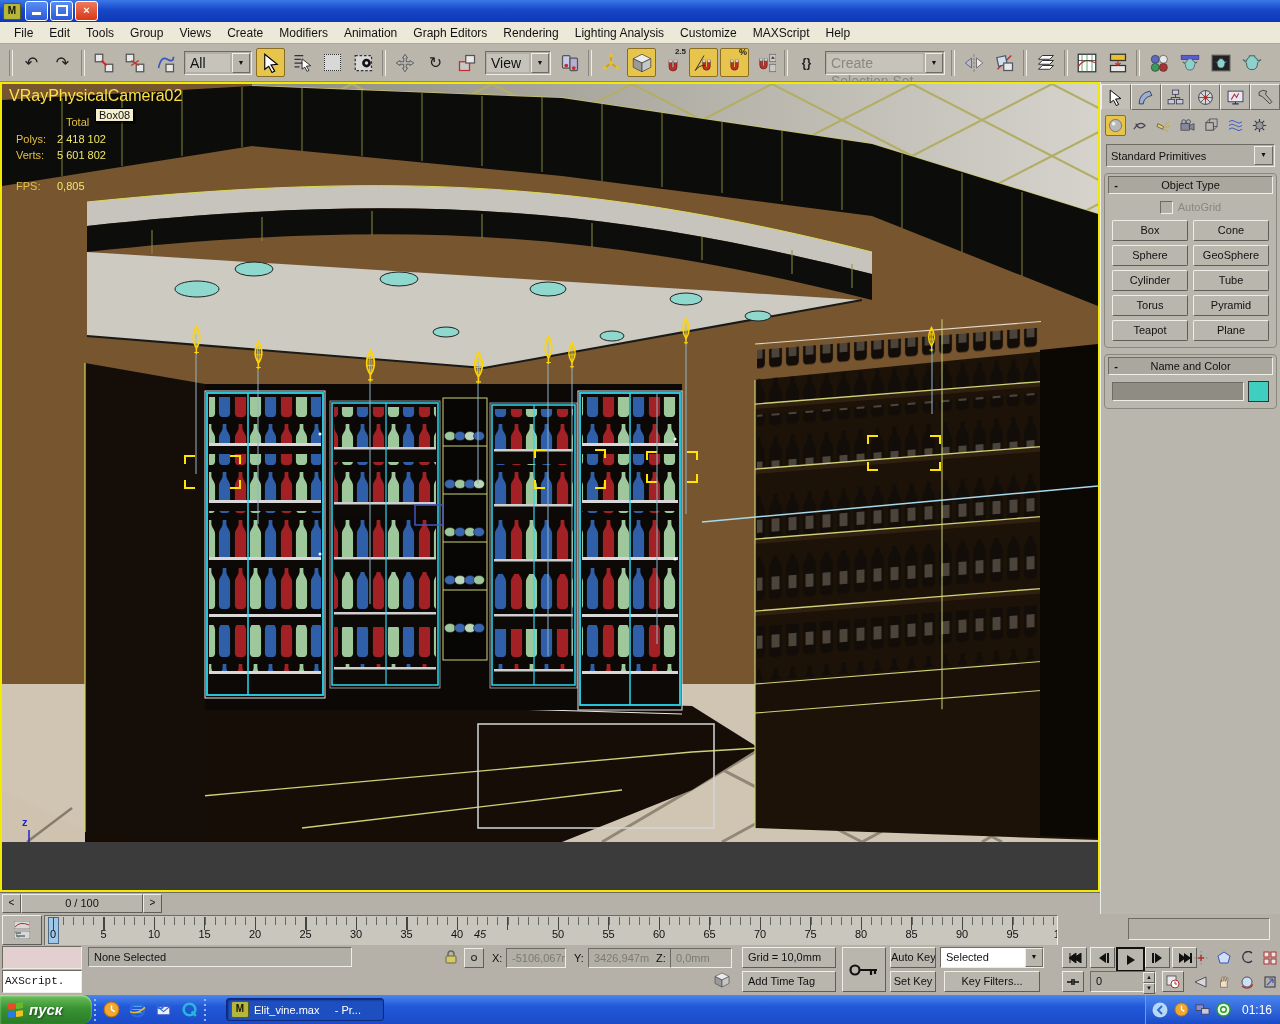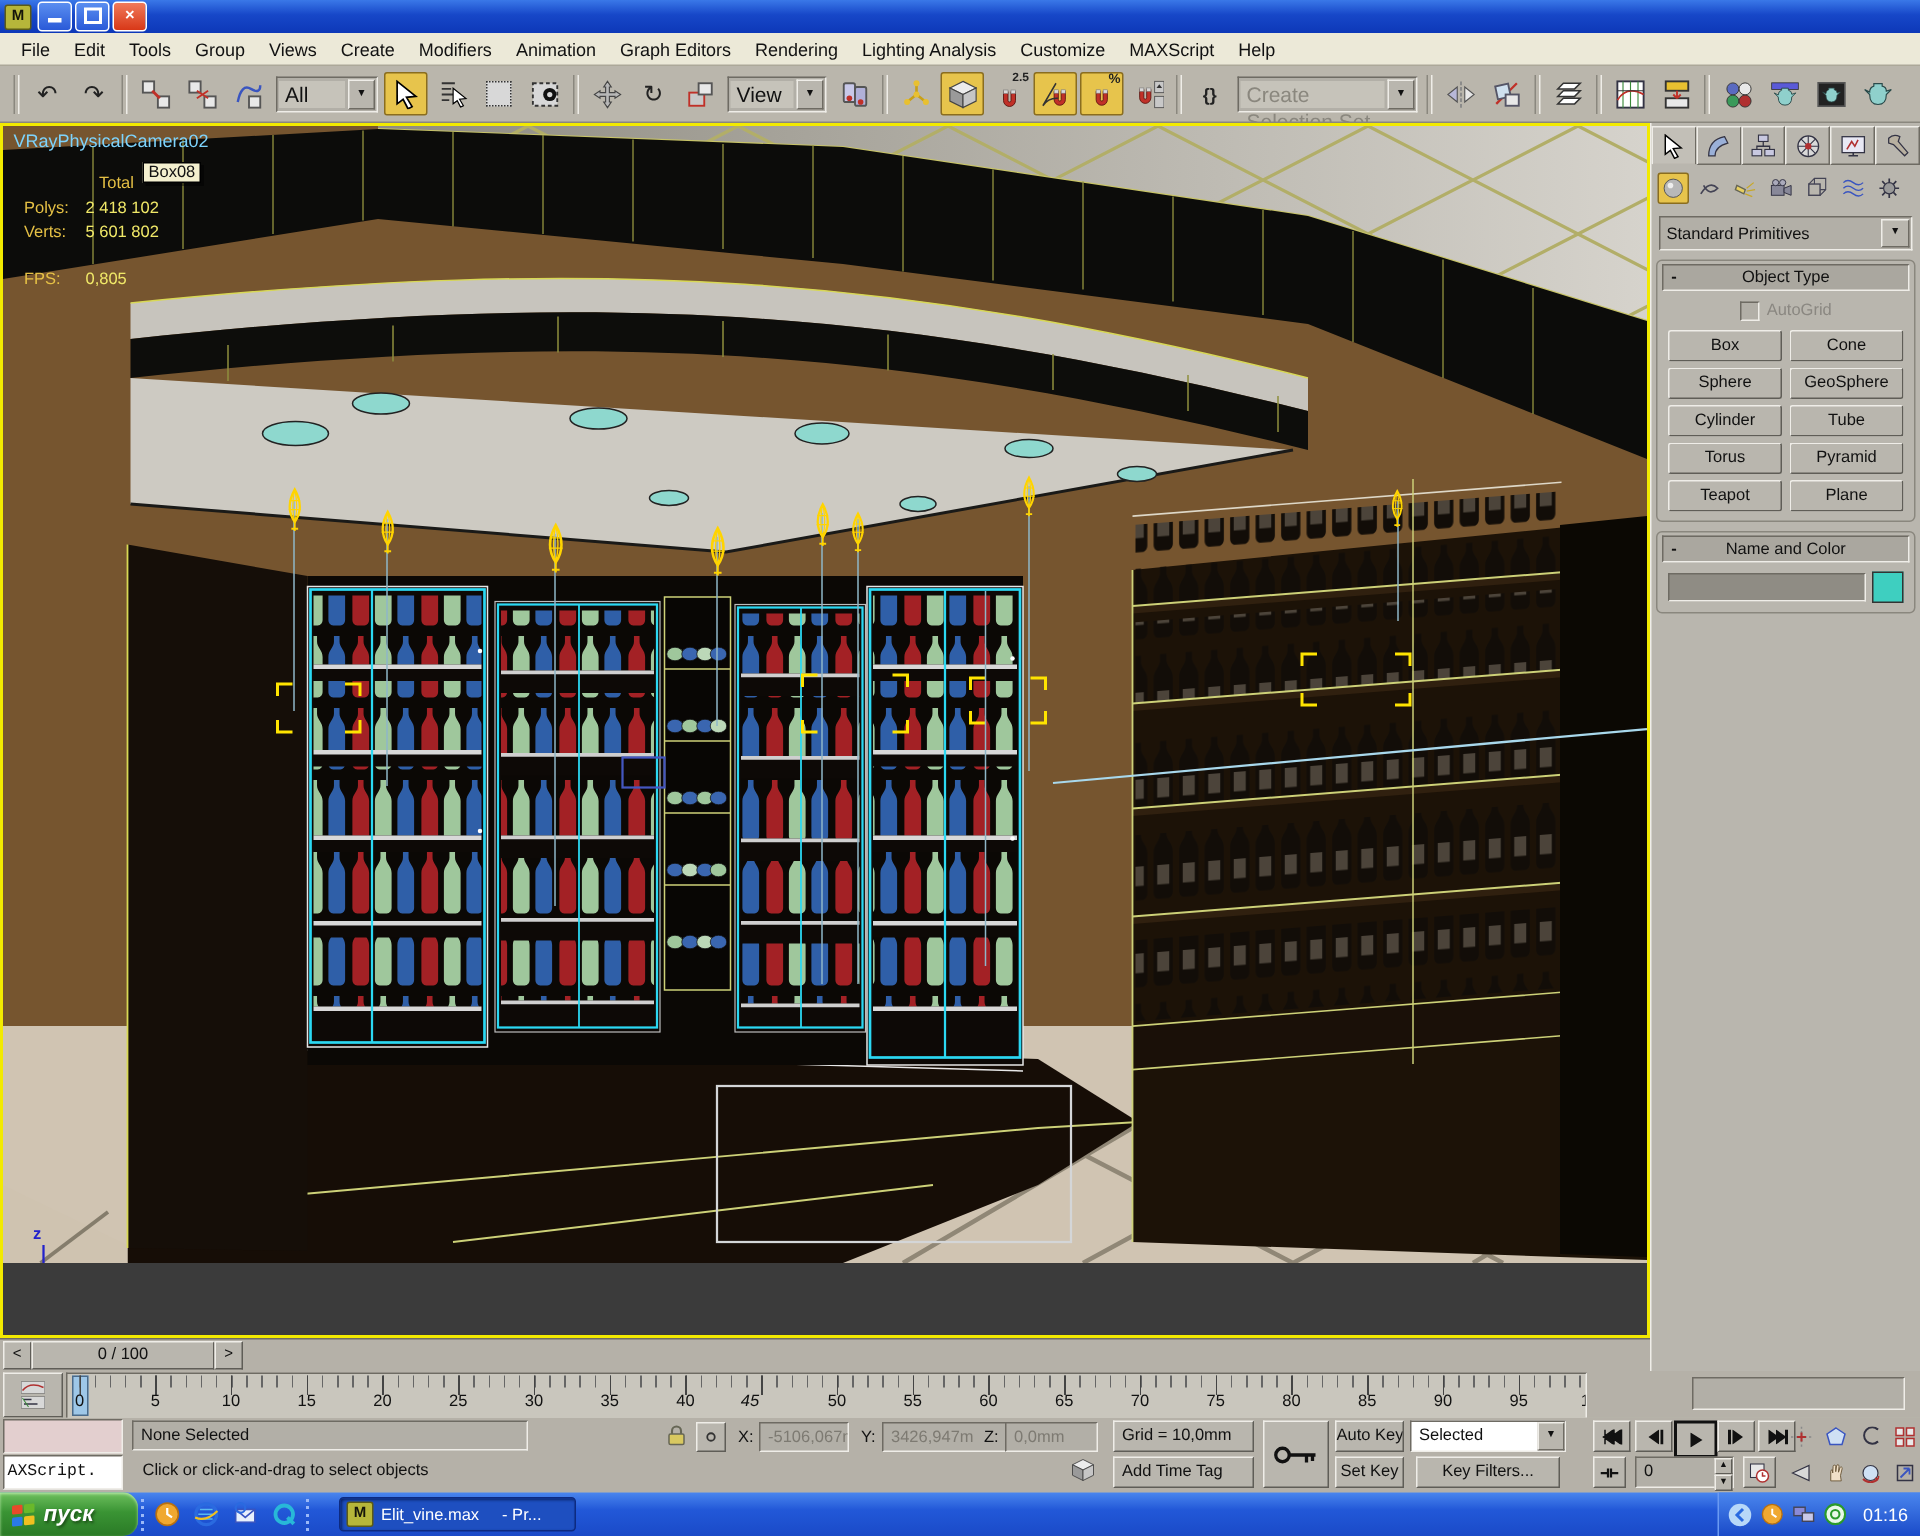--- a/index.html
+++ b/index.html
@@ -35,21 +35,21 @@
   .tdrop{height:22px;background:#b2afa7;border:1px solid;border-color:#6e6b63 #efede8 #efede8 #6e6b63;
     display:inline-flex;align-items:center;flex:none;margin:0 3px;}
   .tdrop .val{padding:0 4px;font-size:14px;background:#c6c3ba;height:18px;line-height:18px;margin:1px;}
   .tdrop .dar{width:16px;height:18px;background:#b9b6ae;border:1px solid;margin:1px;
     border-color:#efede8 #6e6b63 #6e6b63 #efede8;font-size:7px;text-align:center;line-height:17px;}
   .dim{color:#8a877e;}
   svg.i{width:20px;height:20px;}
   
   #viewport{top:82px;left:0;width:1100px;height:810px;border:2px solid #f2ea00;box-sizing:border-box;
     background:#76552f;}
-  #vplabel{left:7px;top:3px;color:#7dd3fc;font-size:12px;}
+  #vplabel{left:7px;top:3px;color:#fde047;font-size:16px;}
   #tooltip{left:93px;top:24px;background:#f4f0cf;border:1px solid #000;padding:0 3px;font-size:11px;
     box-shadow:2px 2px 0 rgba(0,0,0,.45);}
   .stat{position:absolute;font-size:11px;}
   .slab{color:#e5c045;} .sval{color:#f0e868;}
   
   #cpanel{top:82px;left:1100px;width:180px;height:832px;background:#b9b6ae;box-sizing:border-box;
     border-left:1px solid #efede8;}
   .ctabs{display:flex;height:26px;margin-top:2px;}
   .ctab{flex:1;border:1px solid;border-color:#efede8 #6e6b63 #6e6b63 #efede8;display:flex;
     align-items:center;justify-content:center;background:#b9b6ae;}
@@ -789,42 +789,41 @@
       <div class="major"></div>
   <span class="tick" style="left: 8px;">0</span>
       <span class="tick" style="left: 58.5px;">5</span>
       <span class="tick" style="left: 109px;">10</span>
       <span class="tick" style="left: 159.5px;">15</span>
       <span class="tick" style="left: 210px;">20</span>
       <span class="tick" style="left: 260.5px;">25</span>
       <span class="tick" style="left: 311px;">30</span>
       <span class="tick" style="left: 361.5px;">35</span>
       <span class="tick" style="left: 412px;">40</span>
-      <span class="tick" style="left: 455px; font-style: italic;">45</span>
+      <span class="tick" style="left: 435px; font-style: italic;">45</span>
       <span class="tick" style="left: 513px;">50</span>
       <span class="tick" style="left: 563.5px;">55</span>
       <span class="tick" style="left: 614px;">60</span>
       <span class="tick" style="left: 664.5px;">65</span>
       <span class="tick" style="left: 715px;">70</span>
       <span class="tick" style="left: 765.5px;">75</span>
       <span class="tick" style="left: 816px;">80</span>
       <span class="tick" style="left: 866.5px;">85</span>
       <span class="tick" style="left: 917px;">90</span>
       <span class="tick" style="left: 967.5px;">95</span>
       <span class="tick" style="left: 1018px;">100</span>
     </div>
   <div class="abs sunk" id="trbox"></div>
 </div>
 
 <div class="abs" id="statusbar">
   <div class="abs sunk" style="left:2px;top:1px;width:80px;height:23px;background:#e3cfcf"></div>
   <div class="abs sunk" style="left:2px;top:25px;width:80px;height:23px;background:#fff;font-family:'Liberation Mono',monospace;font-size:11px;line-height:21px;padding:0 2px">AXScript.</div>
 
   <div class="abs sunk stxt" style="left:88px;top:2px;width:264px;height:20px">None Selected</div>
-  <div class="abs stxt" style="left:90px;top:26px;width:540px;height:20px">Click or click-and-drag to select objects</div>
 
   <span class="abs" style="left:444px;top:4px"><svg width="14" height="16" viewBox="0 0 14 16">
         <rect x="2" y="7" width="10" height="7" rx="1" fill="#d8c860" stroke="#665"></rect>
         <path d="M4,7 V5 a3,3 0 0 1 6,0 V7" fill="none" stroke="#665" stroke-width="1.4"></path>
       </svg></span>
   <span class="abs raised" style="left:464px;top:3px;width:20px;height:20px;text-align:center"><svg width="12" height="12" viewBox="0 0 12 12" style="margin-top:3px">
         <circle cx="6" cy="6" r="2.5" fill="none" stroke="#333" stroke-width="1.2"></circle>
       </svg></span>
 
   <span class="abs coordlab" style="left:492px;top:3px">X:</span>

